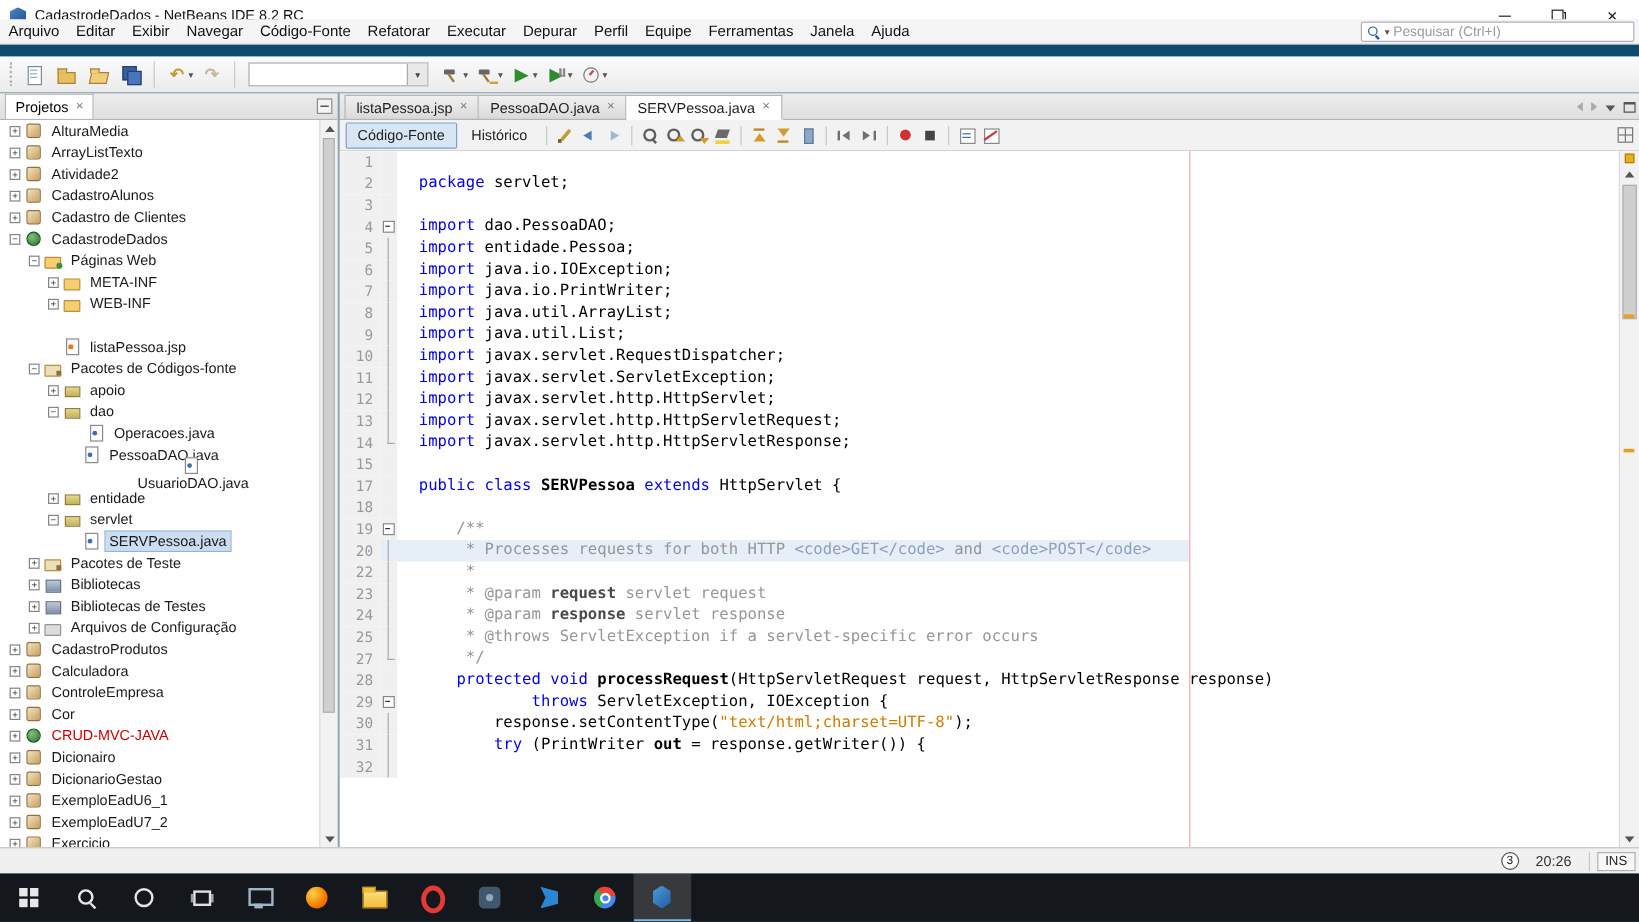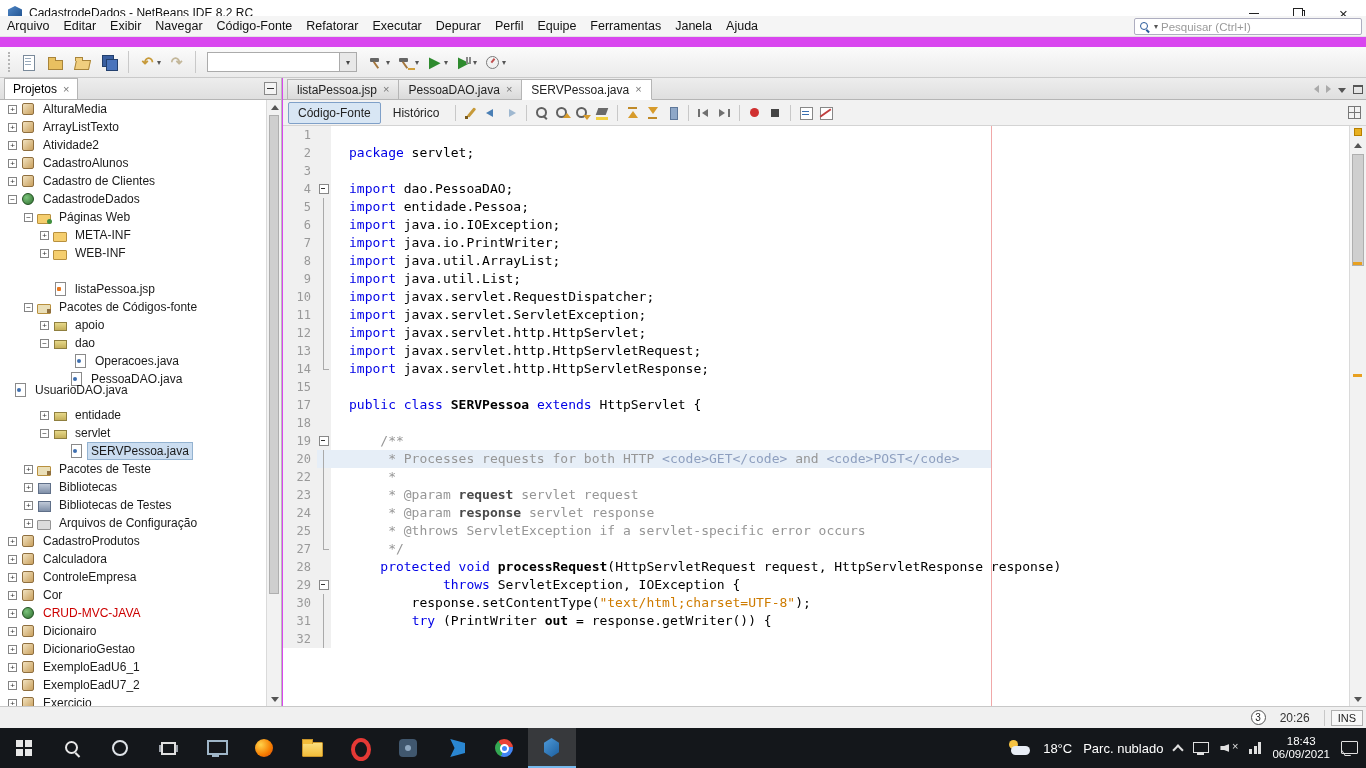--- a/index.html
+++ b/index.html
@@ -1,17 +1,17 @@
 <!DOCTYPE html>
 <html style="--c-keyword: #0000E6; --c-comment: #969696; --c-string: #CE7B00; --c-javadoc-tag: #8E9FBF; --c-caret-line: #E6EEF7; --c-margin-line: #F0A8A8; --c-selection: #CBDDF0; --c-error-project: #CC0000;"><head>
 <meta charset="utf-8">
 <style>
   html,body{margin:0;padding:0;background:#000;}
   *{box-sizing:border-box;}
-  .screen{position:relative;width:1366px;height:768px;background:#d946ef;overflow:hidden;
+  .screen{position:relative;width:1366px;height:768px;background:#0c4a6e;overflow:hidden;
     font-family:"Liberation Sans",sans-serif;-webkit-font-smoothing:antialiased;}
 
   
   .titlebar{position:absolute;left:0;top:0;width:100%;height:26px;background:#fff;display:flex;align-items:center;}
   .nb-logo{width:14px;height:14px;margin-left:8px;background:linear-gradient(135deg,#4f86c6,#1d4f8c);
     clip-path:polygon(50% 0,100% 25%,100% 75%,50% 100%,0 75%,0 25%);}
   .tb-title{font-size:12px;color:#111;margin-left:7px;flex:1;}
   .wc{width:45px;height:26px;display:grid;place-items:center;color:#222;position:relative;}
   .wc-min::before{content:"";width:10px;height:1px;background:#222;display:block;}
   .wc-restore::before{content:"";position:absolute;width:8px;height:7px;border:1px solid #222;left:19px;top:10px;background:#fff;}
@@ -377,21 +377,21 @@
         <div class="tree-row" style="top: 252px; padding-left: 60px;">
           <span class="exp-sp"></span>
           <span class="ti ti-jc"></span>
           <span class="tree-label">Operacoes.java</span>
         </div>
         <div class="tree-row" style="top: 270px; padding-left: 56px;">
           <span class="exp-sp"></span>
           <span class="ti ti-jc"></span>
           <span class="tree-label">PessoaDAO.java</span>
         </div>
-        <div class="tree-row" style="top: 281px; ">
+        <div class="tree-row" style="top: 281px; padding-left: 56px; flex-direction: column;">
           <span class="exp-sp"></span>
           <span class="ti ti-jc"></span>
           <span class="tree-label">UsuarioDAO.java</span>
         </div>
         <div class="tree-row" style="top: 306px; padding-left: 40px;">
           <span class="exp">+</span>
           <span class="ti ti-pk"></span>
           <span class="tree-label">entidade</span>
         </div>
         <div class="tree-row" style="top: 324px; padding-left: 40px;">
@@ -748,33 +748,15 @@
           <span class="ticon ticon-vscode"></span>
         </div>
         <div class="tb-tile">
           <span class="ticon ticon-chrome"></span>
         </div>
         <div class="tb-tile active">
           <span class="ticon ticon-netbeans"></span>
         </div>
       </div>
     <div class="tb-spacer"></div>
-    <div class="tray">
-      <span class="w-icon"></span>
-      <span class="w-temp">18°C</span>
-      <span class="w-desc">Parc. nublado</span>
-      <span class="chev-up"></span>
-      <span class="tr-monitor"></span>
-      <span class="tr-vol"></span>
-      <span class="tr-net">
-          <i></i>
-          <i></i>
-          <i></i>
-        </span>
-      <span class="clock">
-        <span>18:43</span>
-        <span>06/09/2021</span>
-      </span>
-      <span class="action"></span>
-    </div>
   </div>
 
 </div>
 
 </body></html>

